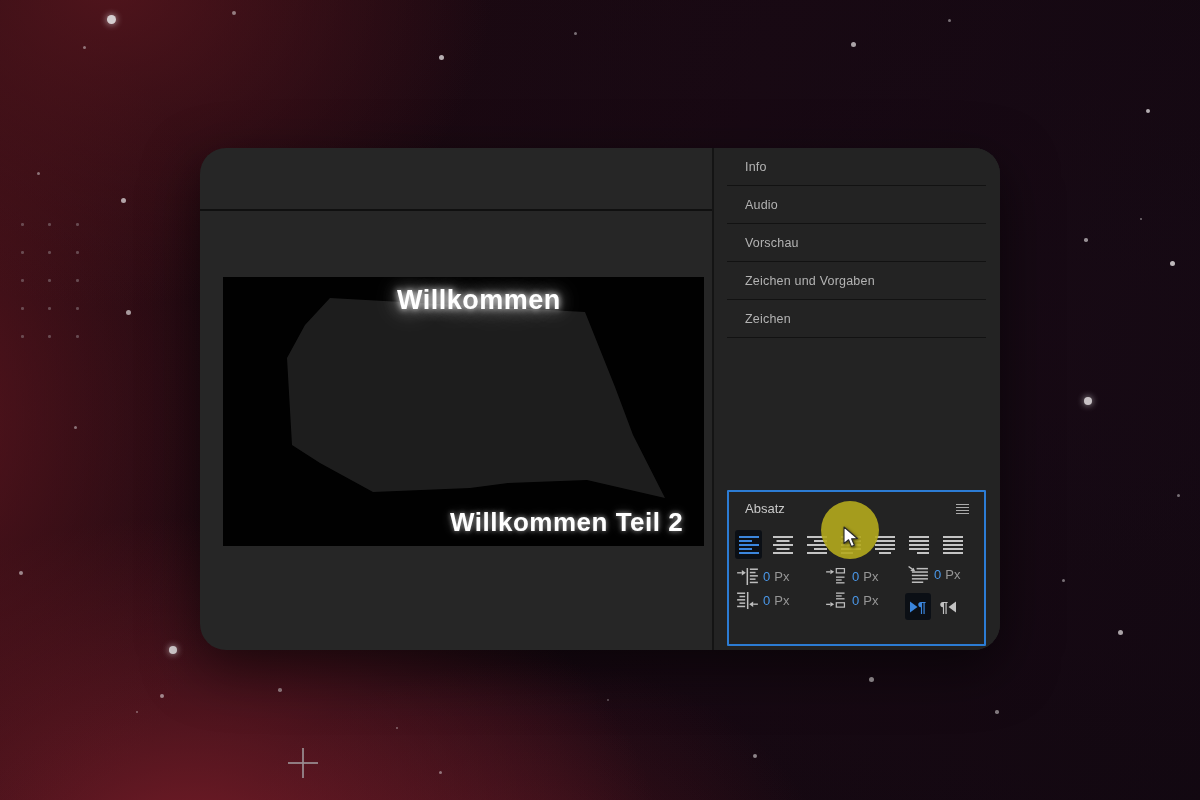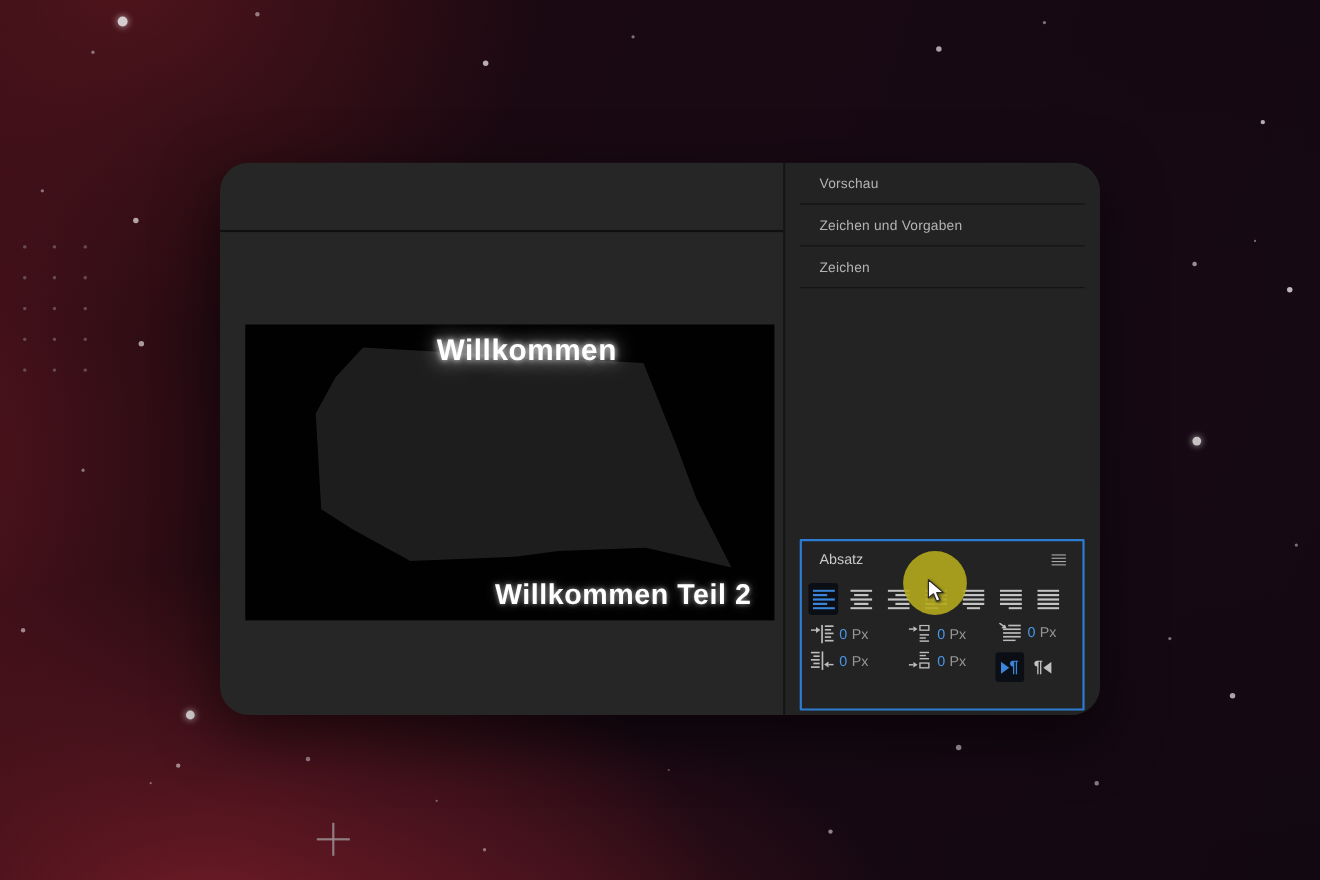--- a/index.html
+++ b/index.html
@@ -37,21 +37,21 @@
   .window{
     position:absolute;left:200px;top:148px;width:800px;height:502px;z-index:1;
     background:#262626;border-radius:26px;
     box-shadow:0 18px 55px rgba(0,0,0,.55);
     display:flex;overflow:hidden;
   }
   .comp-pane{width:512px;position:relative;}
   .tabstrip{height:63px;border-bottom:2px solid #101010;}
   .viewer{
     position:absolute;left:23px;top:129px;width:481px;height:269px;
-    background:#010101;overflow:hidden;margin-top:18px;
+    background:#010101;overflow:hidden;
   }
   .viewer svg.shape{position:absolute;left:0;top:0;}
   .comp-heading{
     position:absolute;left:174px;top:8px;
     font-size:27px;font-weight:bold;color:#fff;white-space:nowrap;letter-spacing:.5px;
     text-shadow:0 0 6px rgba(255,255,255,.95),0 0 16px rgba(255,255,255,.65),0 0 30px rgba(255,255,255,.35);
   }
   .comp-subheading{
     position:absolute;left:227px;top:230px;
     font-size:26px;font-weight:bold;color:#fff;white-space:nowrap;letter-spacing:.5px;
@@ -176,20 +176,26 @@
       </svg>
       <div class="comp-heading">Willkommen</div>
       <div class="comp-subheading">Willkommen Teil 2</div>
     </div>
   </div>
 
   <div class="vsep"></div>
 
   <div class="panel-col">
     <div class="prow">
+        <span>Info</span>
+      </div>
+    <div class="prow">
+        <span>Audio</span>
+      </div>
+    <div class="prow">
         <span>Vorschau</span>
       </div>
     <div class="prow">
         <span>Zeichen und Vorgaben</span>
       </div>
     <div class="prow">
         <span>Zeichen</span>
       </div>
 
     <div class="absatz">

